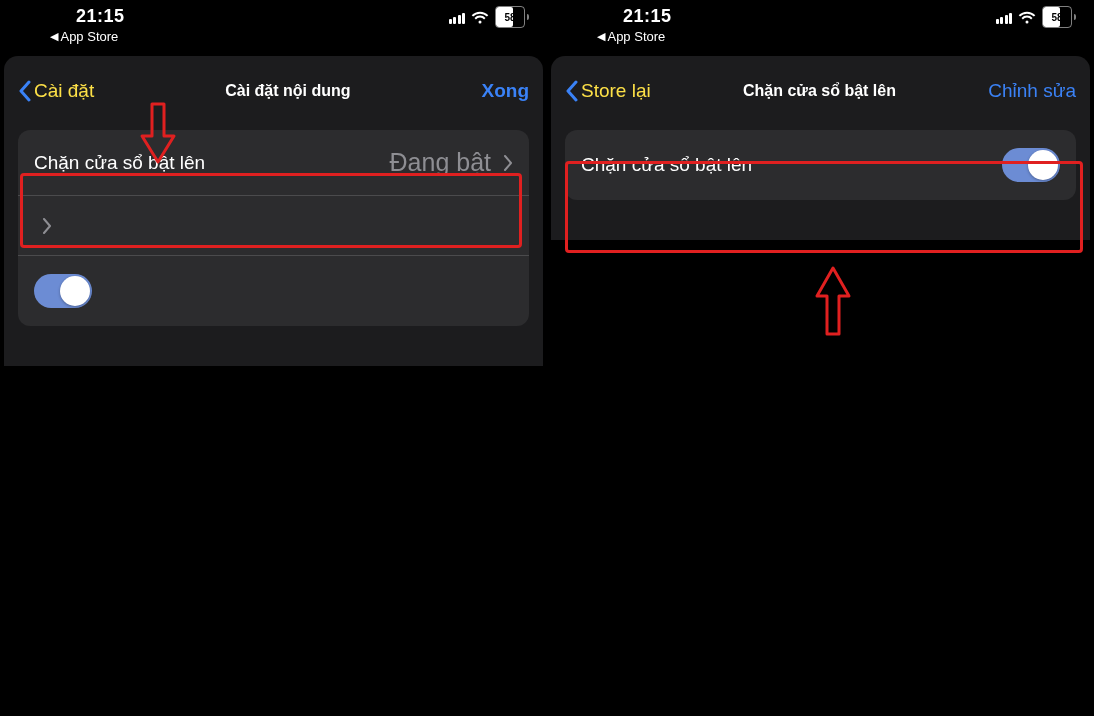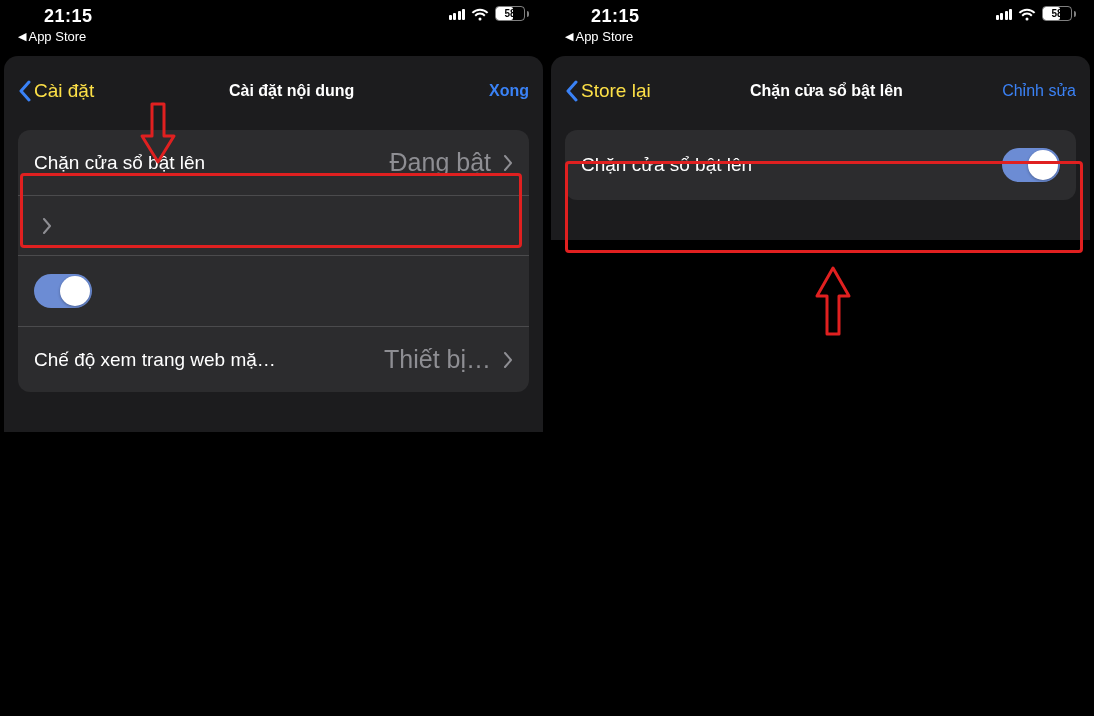--- a/index.html
+++ b/index.html
@@ -19,46 +19,47 @@
       overflow: hidden;
     }
     .status-bar {
       display: flex;
       justify-content: space-between;
       align-items: flex-start;
       padding: 6px 18px 0 18px;
       height: 48px;
       font-size: 18px;
       font-weight: 600;
+      margin-left: 32px;
     }
     .status-left { display: flex; flex-direction: column; gap: 2px; }
     .status-time { font-size: 18px; font-weight: 600; letter-spacing: 0.5px; padding-left: 26px;}
     .back-app { font-size: 13px; font-weight: 400; display: flex; align-items: center; gap: 2px; }
     .back-app .tri { font-size: 11px; }
     .status-right { display: flex; align-items: center; gap: 6px; }
     .cellular-bars { display: flex; align-items: flex-end; gap: 1.5px; height: 13px; }
     .cellular-bars span { width: 3px; background: #fff; border-radius: 1px; }
     .cellular-bars span:nth-child(1){height:5px;} .cellular-bars span:nth-child(2){height:7px;} .cellular-bars span:nth-child(3){height:9px;} .cellular-bars span:nth-child(4){height:11px;}
     .wifi-ic { width: 18px; height: 14px; }
     .battery { display:flex; align-items:center; gap:2px; }
-    .battery-pill { width: 30px; height: 15px; border: 1.5px solid rgba(255,255,255,0.5); border-radius: 4px; position: relative; display:flex; align-items:center; justify-content:center; overflow:hidden;}
+    .battery-pill { width: 30px; height: 22px; border: 1.5px solid rgba(255,255,255,0.5); border-radius: 4px; position: relative; display:flex; align-items:center; justify-content:center; overflow:hidden;}
     .battery-pill::after{content:"";position:absolute;left:0;top:0;bottom:0;width:60%;background:#fff;border-radius:2px;}
     .battery-num{position:relative; z-index:2; font-size:10px; font-weight:700; color:#000; mix-blend-mode:normal;}
     .battery-tip{width:2px;height:6px;background:rgba(255,255,255,0.5);border-radius:0 2px 2px 0;}
     .sheet {
       margin: 8px 4px 0 4px;
       background: #1c1c1e;
       border-radius: 14px 14px 0 0;
       padding-bottom: 40px;
     }
     .nav { display: flex; align-items: center; justify-content: space-between; padding: 24px 14px 28px 14px; gap:8px; }
     .nav-back { color: #fde047; font-size: 19px; display:flex; align-items:center; gap: 2px; cursor:pointer;}
     .chev { width: 14px; height: 22px; flex:none;}
     .nav-title { font-size: 16px; font-weight: 600; color:#fff; flex:1; text-align:center;}
-    .nav-action { color: #3a82f7; font-size: 16px; font-weight: 600; cursor:pointer;}
+    .nav-action { color: #3a82f7; font-size: 19px; font-weight: 600; cursor:pointer;}
     .nav-action.disabled { color: #3b82f6; font-weight: 400;}
     .list { background: #2c2c2e; border-radius: 12px; margin: 0 14px; overflow: hidden; }
     .row { display:flex; align-items:center; padding: 18px 16px; border-bottom: 0.5px solid rgba(255,255,255,0.15); min-height:60px; cursor:pointer;}
     .row:last-child { border-bottom: none; }
     .row-label { flex:1; font-size: 19px; color:#fff; white-space:nowrap; overflow:hidden; text-overflow:ellipsis;}
     .row-value { font-size: 25px; color:#8e8e93; margin-right: 4px; white-space:nowrap;}
     .row-chev { width:10px; height:16px; flex:none; margin-left:8px;}
     .toggle { width: 58px; height: 34px; border-radius: 17px; background: #7a9bd4; position:relative; flex:none;}
     .toggle.on { background: #6c8cd4; }
     .toggle .knob { position:absolute; top:2px; right:2px; width:30px; height:30px; border-radius:50%; background:#fff; box-shadow:0 1px 3px rgba(0,0,0,0.3);}
@@ -120,27 +121,20 @@
       <div class="row">
         <svg class="row-chev" viewBox="0 0 10 16">
             <path d="M2 1l6 7-6 7" stroke="#8e8e93" stroke-width="2" fill="none" stroke-linecap="round" stroke-linejoin="round"></path>
           </svg>
       </div>
       <div class="row">
         <div class="toggle on">
             <div class="knob"></div>
           </div>
       </div>
-      <div class="row">
-        <span class="row-label">Chế độ xem trang web mặ…</span>
-        <span class="row-value">Thiết bị…</span>
-        <svg class="row-chev" viewBox="0 0 10 16">
-            <path d="M2 1l6 7-6 7" stroke="#8e8e93" stroke-width="2" fill="none" stroke-linecap="round" stroke-linejoin="round"></path>
-          </svg>
-      </div>
     </div>
   </div>
 
   <div class="highlight" style="left:20px; top:173px; width:502px; height:75px;"></div>
 
   <div class="arrow-anno" style="left:138px; top:102px;">
     <svg width="40" height="64" viewBox="0 0 40 64">
         <path d="M14 2 H26 V34 H36 L20 60 L4 34 H14 Z" fill="none" stroke="#e02020" stroke-width="3" stroke-linejoin="round"></path>
       </svg>
   </div>

